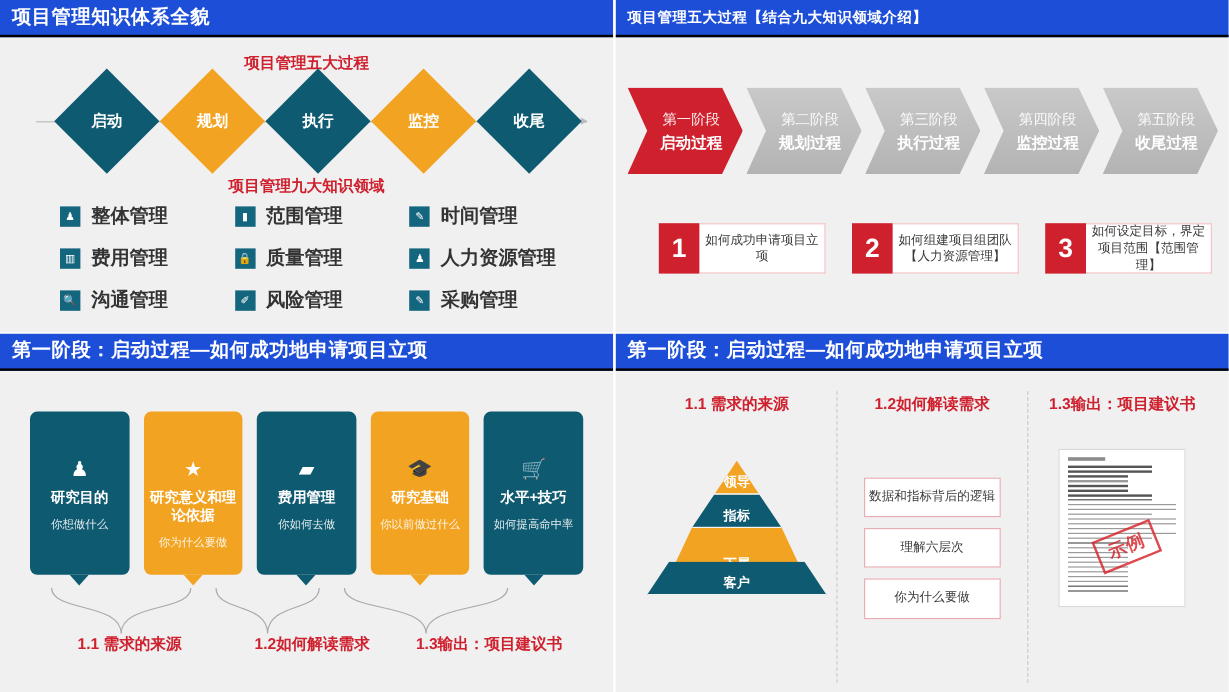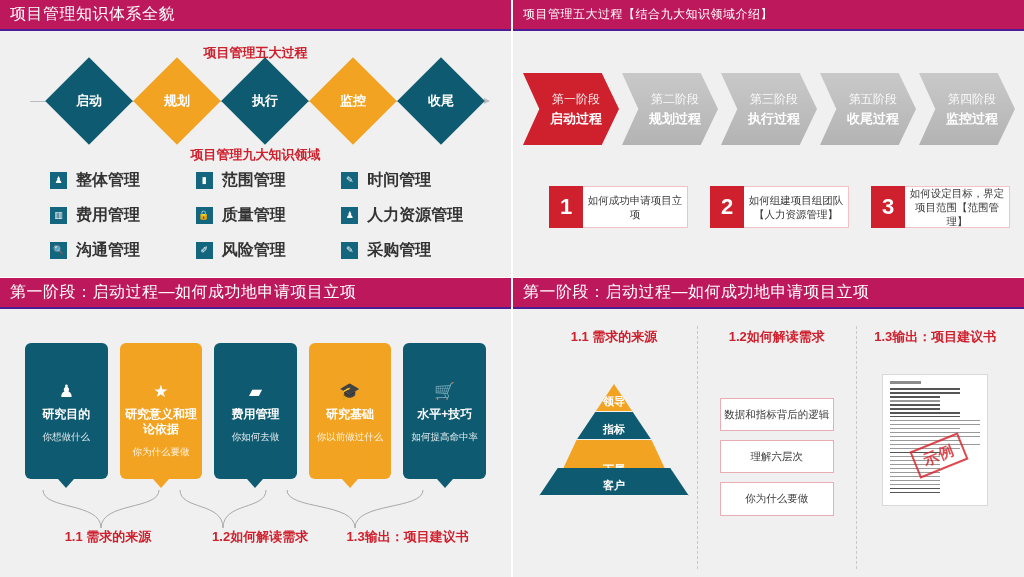--- a/index.html
+++ b/index.html
@@ -16,24 +16,24 @@
     grid-template-rows: 277px 1px 299px;
     background: #ffffff;
   }
   .panel { position: relative; background: #f0f0f0; overflow: hidden; }
   .vdiv { background: #ffffff; }
   .hdiv { grid-column: 1 / -1; background: #ffffff; }
 
   
   .hdr {
     position: absolute; left: 0; top: 0; width: 100%;
-    background: #be185d;
-    border-bottom: 2px solid #4c1d95;
+    background: #1d4ed8;
+    border-bottom: 2px solid #000000;
     color: #fff;
-    font-weight: normal;
+    font-weight: bold;
     display: flex; align-items: center;
   }
   .hdr .t { padding-left: 10px; letter-spacing: .5px; }
   .p1 .hdr, .p2 .hdr { height: 31px; }
   .p1 .hdr .t { font-size: 16px; }
   .p2 .hdr .t { font-size: 12px; }
   .p3 .hdr, .p4 .hdr { height: 31px; }
   .p3 .hdr .t, .p4 .hdr .t { font-size: 16px; }
 
   
@@ -283,26 +283,26 @@
         </div>
         <div class="chev off">
           <div class="l1">第二阶段</div>
           <div class="l2">规划过程</div>
         </div>
         <div class="chev off">
           <div class="l1">第三阶段</div>
           <div class="l2">执行过程</div>
         </div>
         <div class="chev off">
+          <div class="l1">第四阶段</div>
+          <div class="l2">监控过程</div>
+        </div>
+        <div class="chev off">
           <div class="l1">第五阶段</div>
           <div class="l2">收尾过程</div>
-        </div>
-        <div class="chev off">
-          <div class="l1">第四阶段</div>
-          <div class="l2">监控过程</div>
         </div>
       </div>
     <div class="numrow" id="numrow">
         <div class="numbox">
           <div class="n">1</div>
           <div class="txt">如何成功申请项目立项</div>
         </div>
         <div class="numbox">
           <div class="n">2</div>
           <div class="txt">如何组建项目组团队【人力资源管理】</div>

